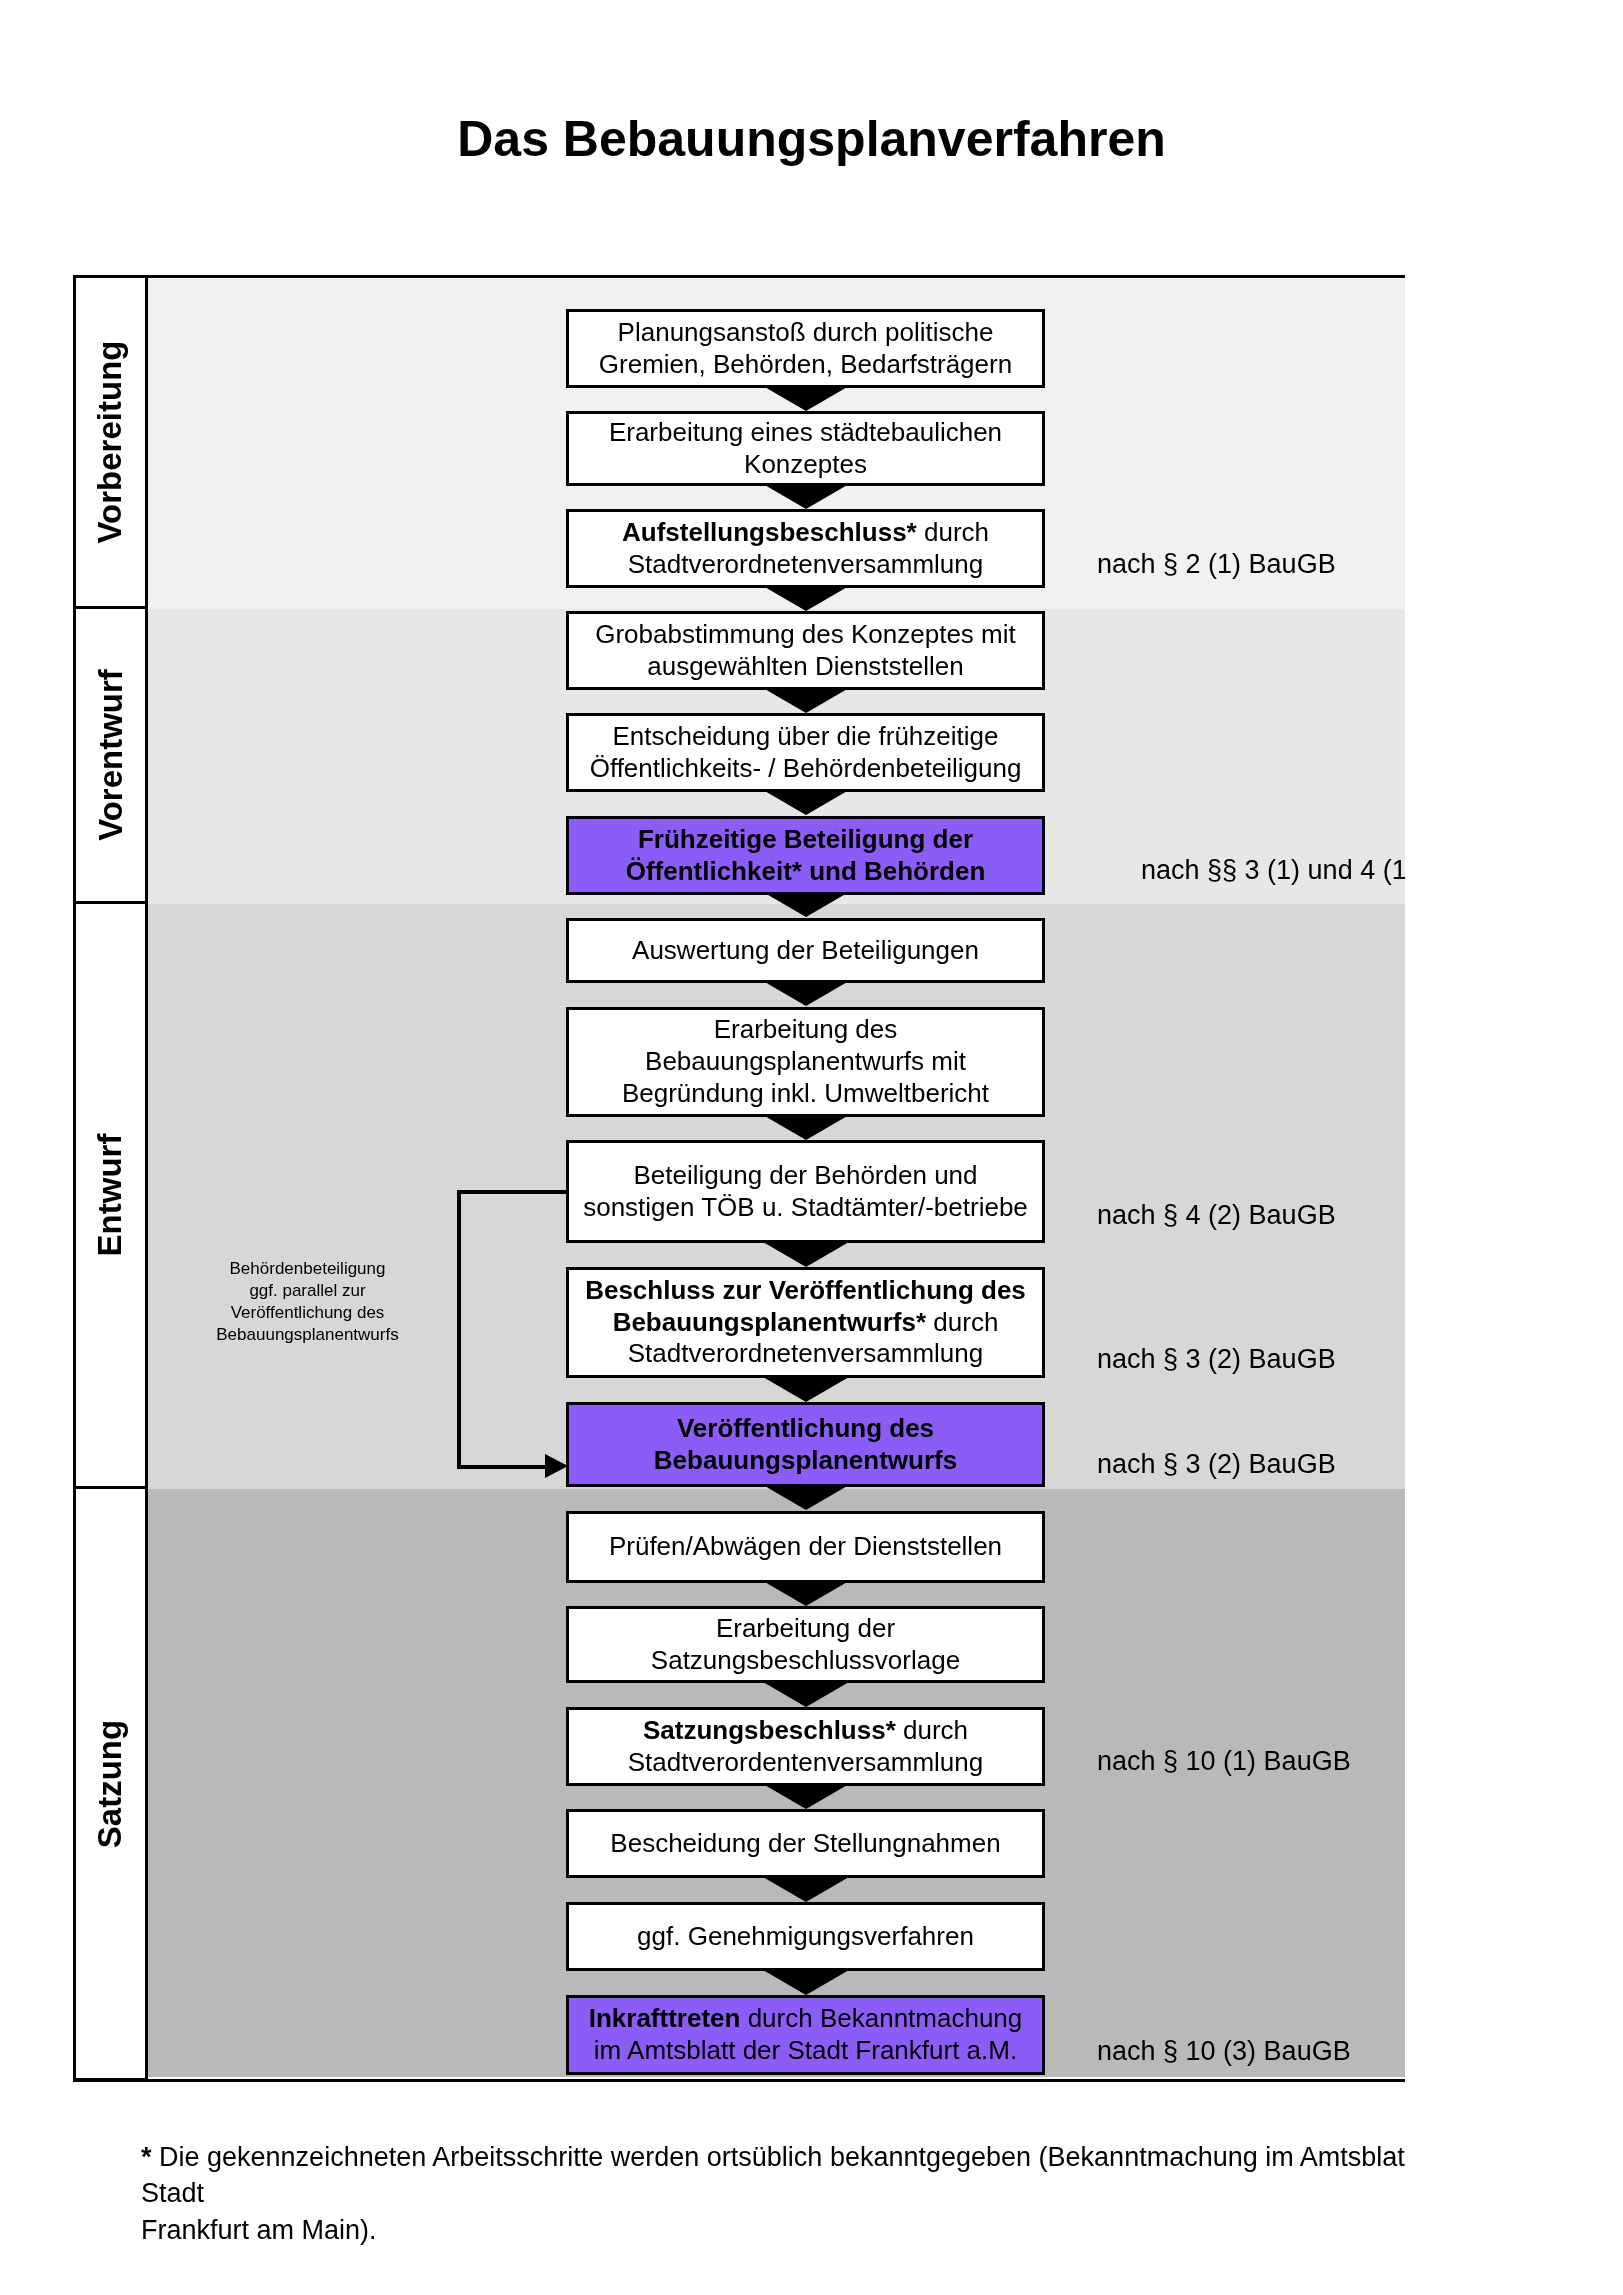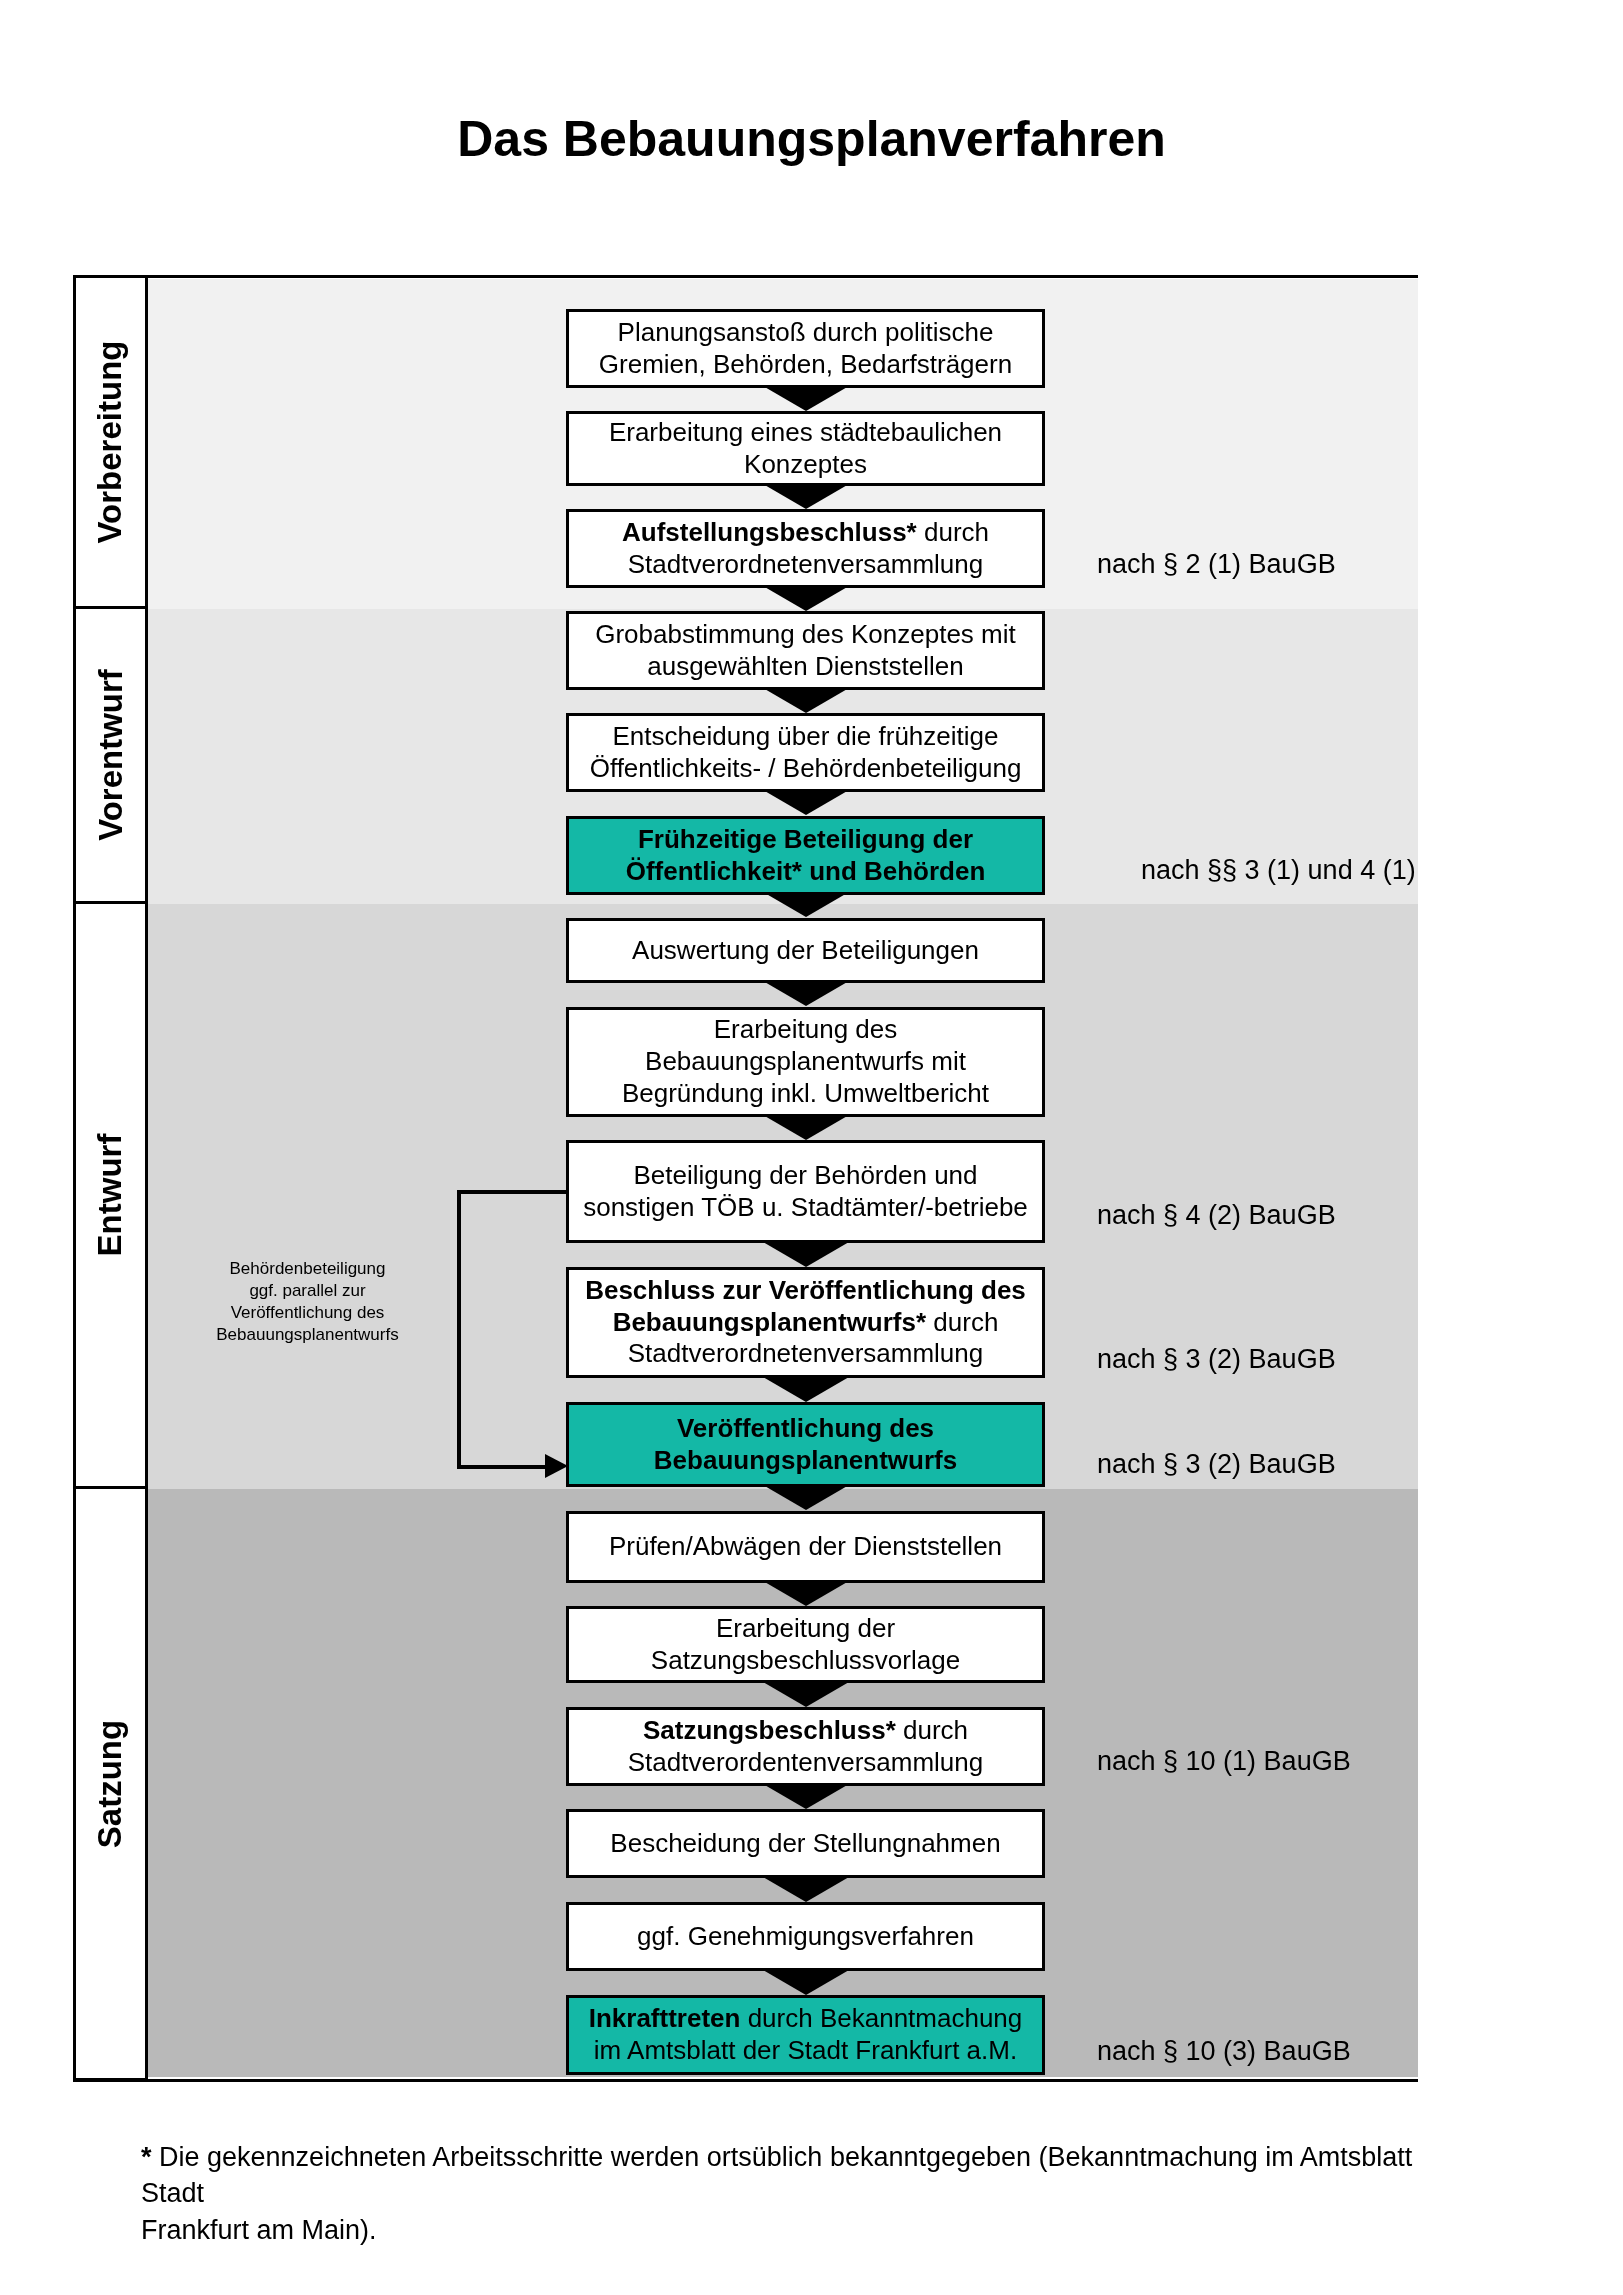--- a/index.html
+++ b/index.html
@@ -1,34 +1,34 @@
 <!DOCTYPE html>
 <html style="font-size:10.5px"><head>
 <meta charset="utf-8">
 <style>
   html,body{margin:0;padding:0;background:#ffffff;}
   .page{position:relative;width:1405px;height:2295px;background:#ffffff;
-        font-family:"Liberation Sans", sans-serif;color:#000;overflow:hidden;padding-left:13px;}
+        font-family:"Liberation Sans", sans-serif;color:#000;overflow:hidden;}
   .title{position:absolute;top:110px;left:0;width:1623px;text-align:center;
          font-size:50px;font-weight:bold;letter-spacing:0;}
   .subtitle{position:absolute;top:217px;left:0;width:1623px;text-align:center;
             font-size:30px;font-weight:bold;}
   .frame{position:absolute;left:73px;top:275px;width:1418px;height:1807px;
          border:3.9px solid #000;box-sizing:border-box;background:#ffffff;}
   .strip{position:absolute;left:148px;width:1339px;}
   .cell{position:absolute;left:73px;width:75px;background:#ffffff;
         border:3.9px solid #000;box-sizing:border-box;
         display:flex;align-items:center;justify-content:center;}
   .cell.nt{border-top:none;}
   .cell span{transform:rotate(-90deg);white-space:nowrap;font-weight:bold;font-size:33px;}
   .box{position:absolute;left:566px;width:479px;border:3.9px solid #000;background:#ffffff;
        box-sizing:border-box;display:flex;flex-direction:column;align-items:center;
        justify-content:center;text-align:center;font-size:26px;line-height:1.22;
        padding:2.6px 6.5px;}
-  .box.blue{background:#14b8a6;}
+  .box.blue{background:#8b5cf6;}
   .box .b{font-weight:bold;}
   .arrow{position:absolute;left:763px;width:0;height:0;
          border-left:43px solid transparent;border-right:43px solid transparent;
          border-top:25px solid #000;}
   .ref{position:absolute;left:1097px;height:31px;display:flex;align-items:center;
        font-size:27px;white-space:nowrap;}
   .annotation{position:absolute;left:170px;top:1258px;width:275px;text-align:center;
               font-size:17px;line-height:1.3;white-space:pre-line;}
   .bk-h1{position:absolute;left:457px;top:1190px;width:109px;height:3.9px;background:#000;}
   .bk-v{position:absolute;left:457px;top:1190px;width:3.9px;height:279px;background:#000;}

